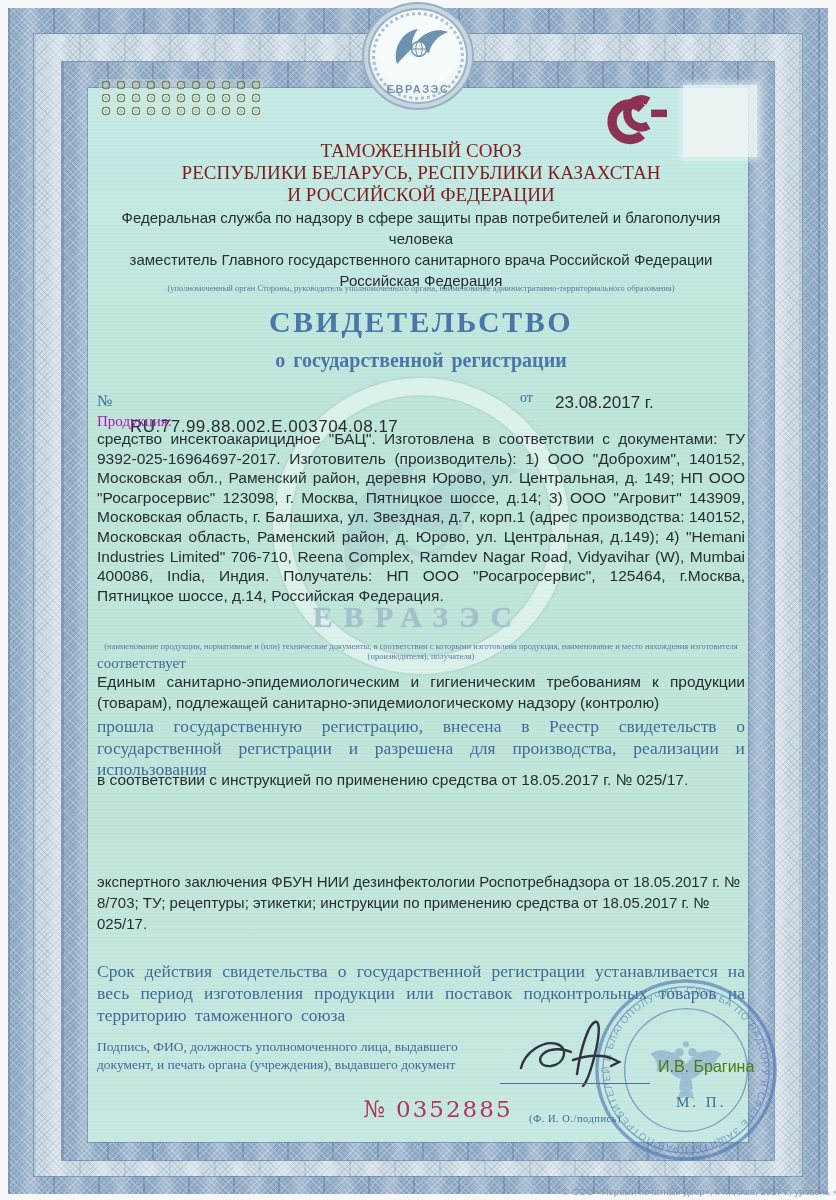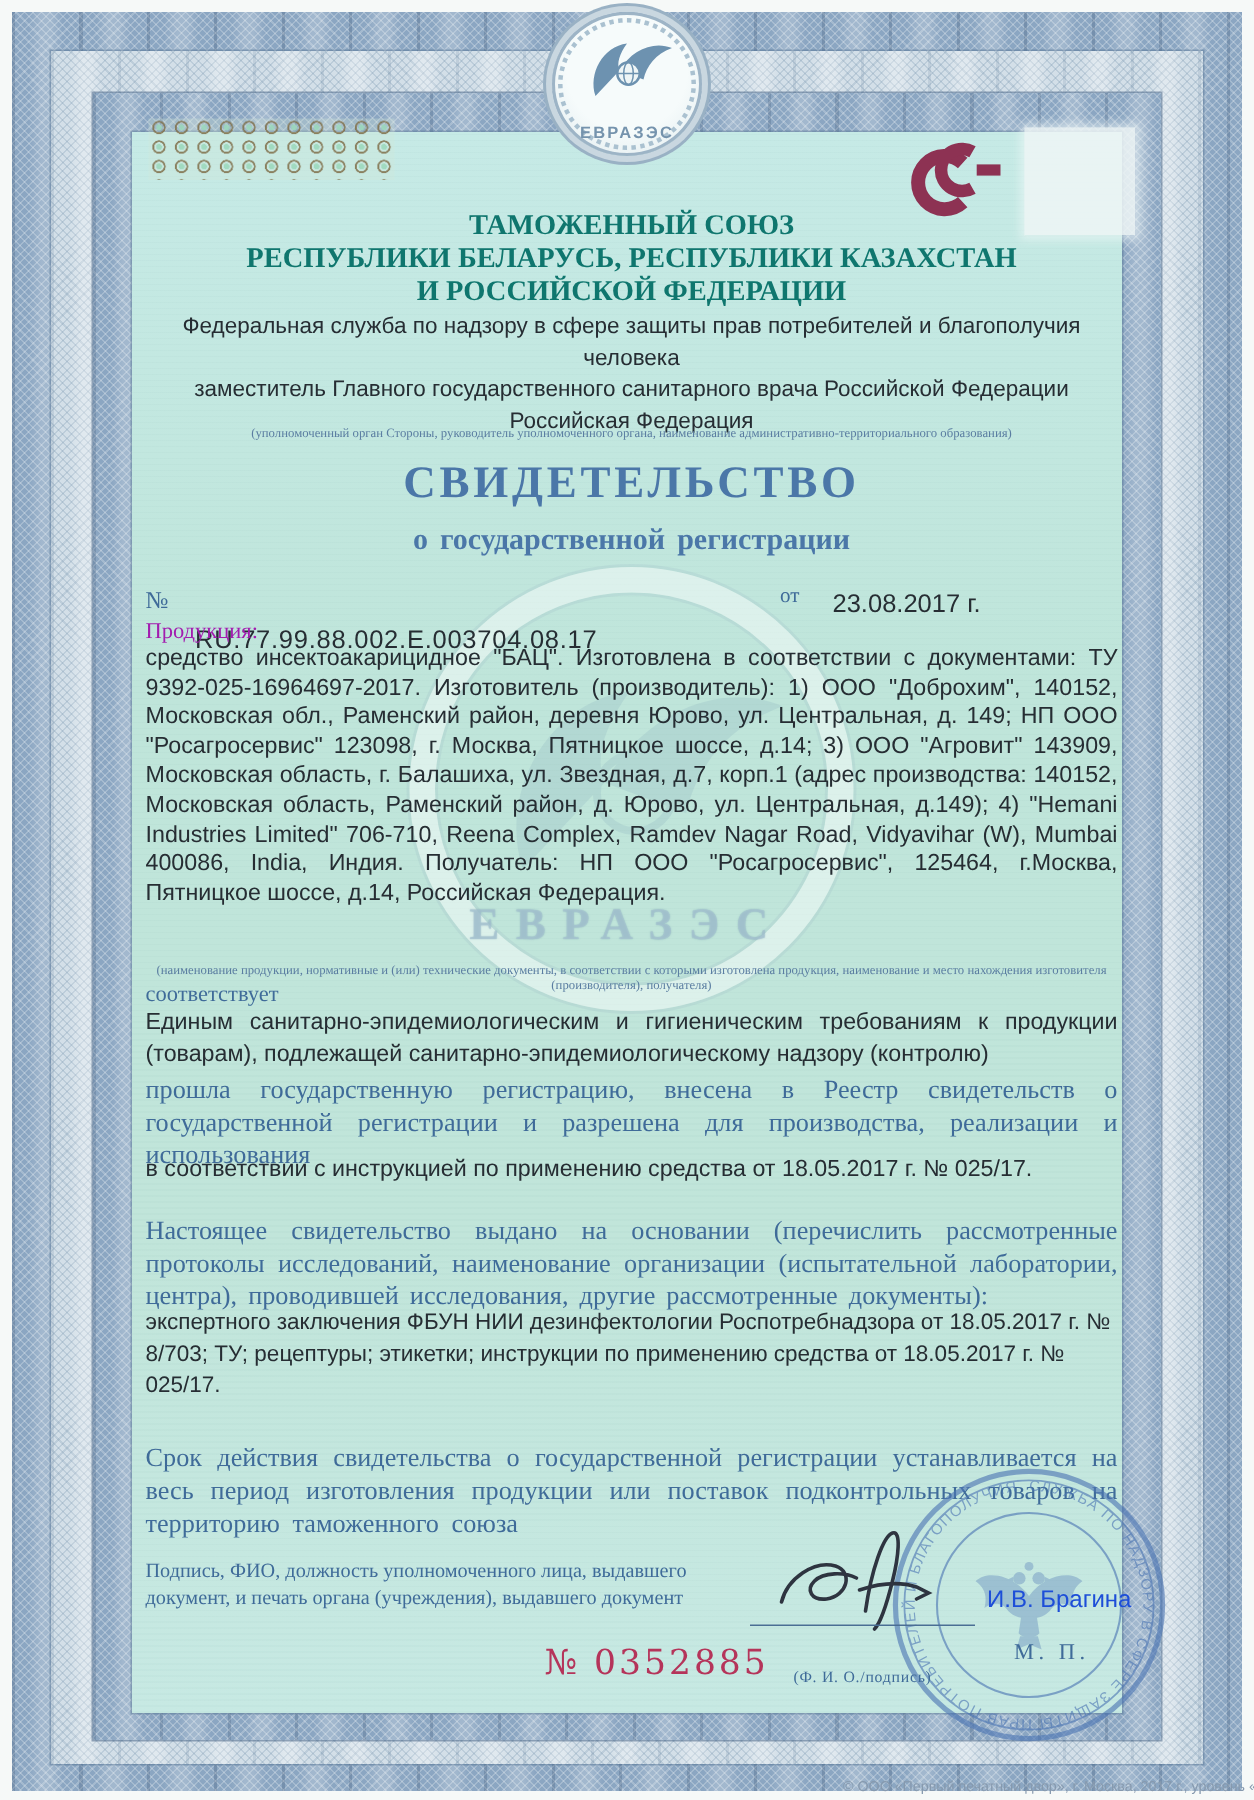--- a/index.html
+++ b/index.html
@@ -51,21 +51,21 @@
     border:17px solid rgba(255,255,255,.45);box-shadow:0 0 0 2px rgba(150,180,195,.18), inset 0 0 0 2px rgba(150,180,195,.18);}
   .watermark-bird{position:absolute;left:300px;top:430px;opacity:.12;}
   .watermark-text{position:absolute;left:0;right:0;top:600px;text-align:center;
     font-weight:bold;font-size:30px;letter-spacing:11px;color:rgba(175,202,213,.6);
     text-shadow:0 0 1px rgba(95,135,165,.55);}
   
   .content{position:absolute;left:97px;top:0;width:648px;height:1200px;z-index:3;}
   .abs{position:absolute;left:0;width:648px;}
   .center{text-align:center;}
   .sans{font-family:"Liberation Sans",sans-serif;color:#262d33;}
-  .h-union{top:140px;font-weight:bold;font-size:19px;line-height:22px;color:#0f766e;}
+  .h-union{top:140px;font-weight:normal;font-size:19px;line-height:22px;color:#7f1d1d;}
   .h-agency{top:207px;font-size:15px;line-height:21px;}
   .h-caption{top:283px;font-size:8.5px;color:#5a7da1;}
   .t-main{top:305px;font-weight:bold;font-size:30px;letter-spacing:2.5px;color:#4b77a8;}
   .t-sub{top:349px;font-weight:bold;font-size:20px;word-spacing:3px;color:#4b77a8;}
   .regline{top:390px;height:24px;}
   .reg-no{position:absolute;left:0;top:2px;font-size:16px;color:#3f6b99;}
   .reg-num{position:absolute;left:33px;top:0;font-size:17px;letter-spacing:.5px;margin-top:27px;}
   .reg-ot{position:absolute;left:423px;top:0;font-size:14px;color:#3f6b99;}
   .reg-date{position:absolute;left:458px;top:3px;font-size:17px;}
   .p-label{top:413px;font-size:15px;color:#a21caf;}
@@ -78,21 +78,21 @@
   .osnovanii{top:810px;font-size:17.5px;line-height:21.5px;text-align:justify;word-spacing:3px;color:#3f6b99;}
   .expert{top:871px;font-size:15px;line-height:21px;}
   .srok{top:960px;font-size:17.5px;line-height:22px;text-align:justify;word-spacing:4px;color:#3f6b99;}
   .podpis{top:1038px;width:390px;font-size:13.5px;line-height:18px;color:#3f6b99;}
   
   .signature-svg{position:absolute;left:515px;top:1016px;z-index:6;}
   .sig-line{position:absolute;left:500px;top:1083px;width:150px;border-top:1px solid #4a6e94;z-index:6;}
   .fio-caption{position:absolute;left:498px;top:1086px;width:154px;text-align:center;
     font-size:10.5px;letter-spacing:.5px;color:#3f6b99;z-index:6;margin-top:27px;}
   .bragina{position:absolute;left:658px;top:1058px;font-family:"Liberation Sans",sans-serif;
-    font-size:16px;color:#1d4ed8;z-index:6;}
+    font-size:16px;color:#4d7c0f;z-index:6;}
   .mp{position:absolute;left:676px;top:1094px;font-size:15px;letter-spacing:3px;color:#3f6b99;z-index:6;}
   .stamp{position:absolute;left:592px;top:976px;z-index:5;opacity:.62;color:#4d76b4;}
   .serial{position:absolute;left:363px;top:1096px;font-size:23px;letter-spacing:2px;
     color:#b5345a;z-index:6;font-family:"DejaVu Serif",serif;}
   .copyright{position:absolute;left:562px;top:1186px;white-space:nowrap;
     font-family:"Liberation Sans",sans-serif;font-size:9.5px;color:#8699ae;z-index:7;}
 </style>
 </head>
 <body>
 
@@ -162,21 +162,20 @@
 
     <div class="abs p-label">Продукция:</div>
     <div class="abs p-desc sans">средство инсектоакарицидное "БАЦ". Изготовлена в соответствии с документами: ТУ 9392-025-16964697-2017. Изготовитель (производитель): 1) ООО "Доброхим", 140152, Московская обл., Раменский район, деревня Юрово, ул. Центральная, д. 149; НП ООО "Росагросервис" 123098, г. Москва, Пятницкое шоссе, д.14; 3) ООО "Агровит" 143909, Московская область, г. Балашиха, ул. Звездная, д.7, корп.1 (адрес производства: 140152, Московская область, Раменский район, д. Юрово, ул. Центральная, д.149); 4) "Hemani Industries Limited" 706-710, Reena Complex, Ramdev Nagar Road, Vidyavihar (W), Mumbai 400086, India, Индия.  Получатель: НП ООО "Росагросервис", 125464, г.Москва, Пятницкое шоссе, д.14, Российская Федерация.</div>
     <div class="abs center p-caption">(наименование продукции, нормативные и (или) технические документы, в соответствии с которыми изготовлена продукция, наименование и место нахождения изготовителя (производителя), получателя)</div>
 
     <div class="abs sootv">соответствует</div>
     <div class="abs edinym sans">Единым санитарно-эпидемиологическим и гигиеническим требованиям к продукции (товарам), подлежащей санитарно-эпидемиологическому надзору (контролю)</div>
     <div class="abs proshla">прошла государственную регистрацию, внесена в Реестр свидетельств о государственной регистрации и разрешена для производства, реализации и использования</div>
     <div class="abs instr sans">в соответствии с инструкцией по применению средства от 18.05.2017 г. № 025/17.</div>
 
-    <div class="abs osnovanii">Настоящее свидетельство выдано на основании (перечислить рассмотренные протоколы исследований, наименование организации (испытательной лаборатории, центра), проводившей исследования, другие рассмотренные документы):</div>
     <div class="abs expert sans">экспертного заключения ФБУН НИИ дезинфектологии Роспотребнадзора от 18.05.2017 г. № 8/703; ТУ; рецептуры; этикетки; инструкции по применению средства от 18.05.2017 г. № 025/17.</div>
 
     <div class="abs srok">Срок действия свидетельства о государственной регистрации устанавливается на весь период изготовления продукции или поставок подконтрольных товаров на территорию таможенного союза</div>
 
     <div class="abs podpis">Подпись, ФИО, должность уполномоченного лица, выдавшего документ, и печать органа (учреждения), выдавшего документ</div>
   </div>
 
   <svg class="signature-svg" width="115" height="72" viewBox="0 0 115 72" aria-hidden="true">
     <g fill="none" stroke="#2e3440" stroke-width="2.4" stroke-linecap="round">
       <path d="M6,52 C10,36 28,24 42,28 C54,32 50,48 36,50 C26,51 22,44 28,38 C34,32 48,32 56,36"></path>

